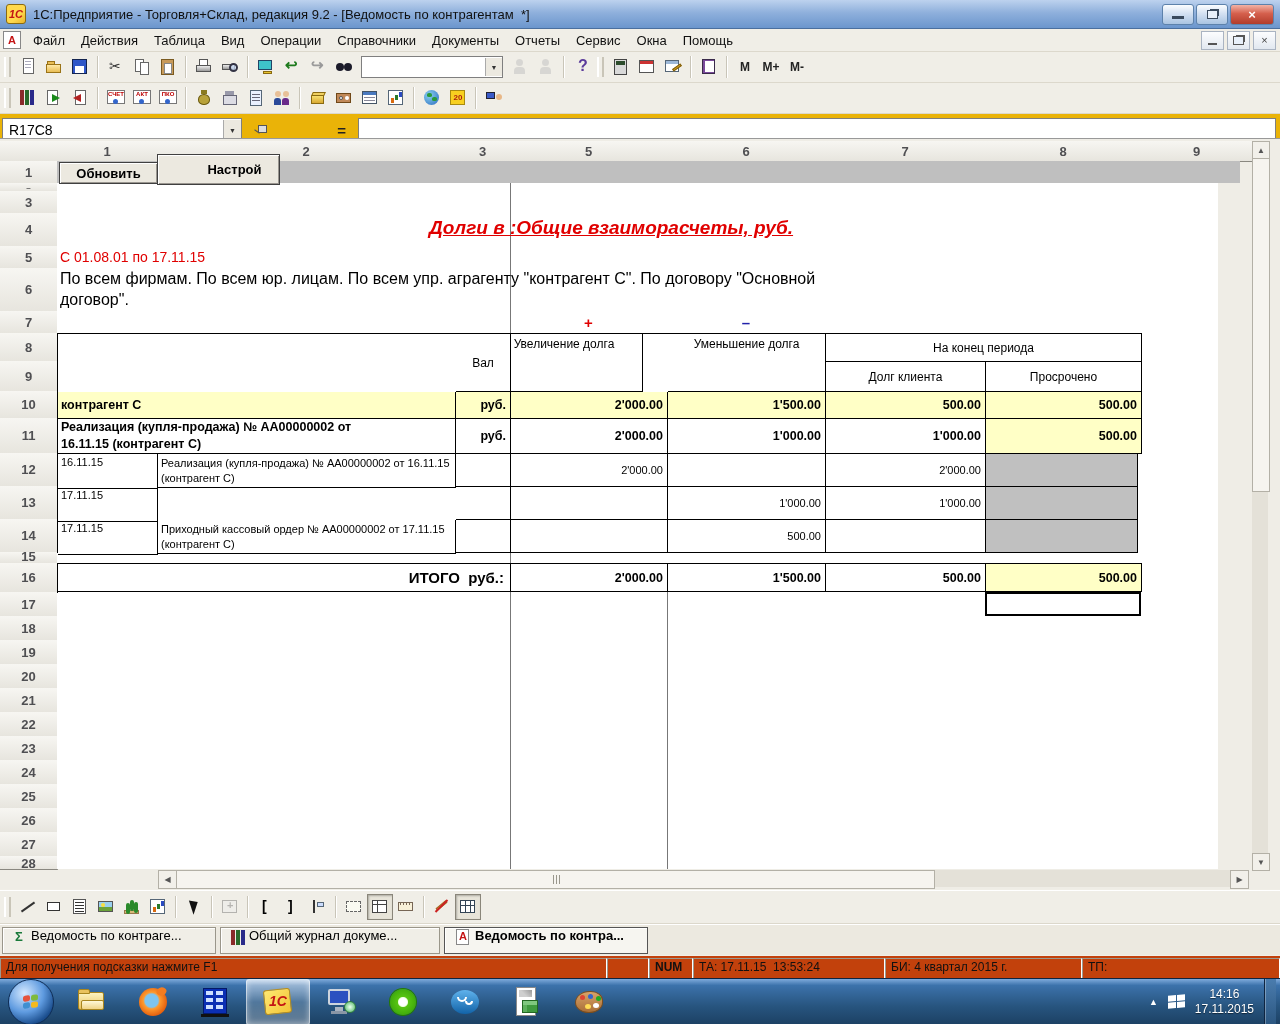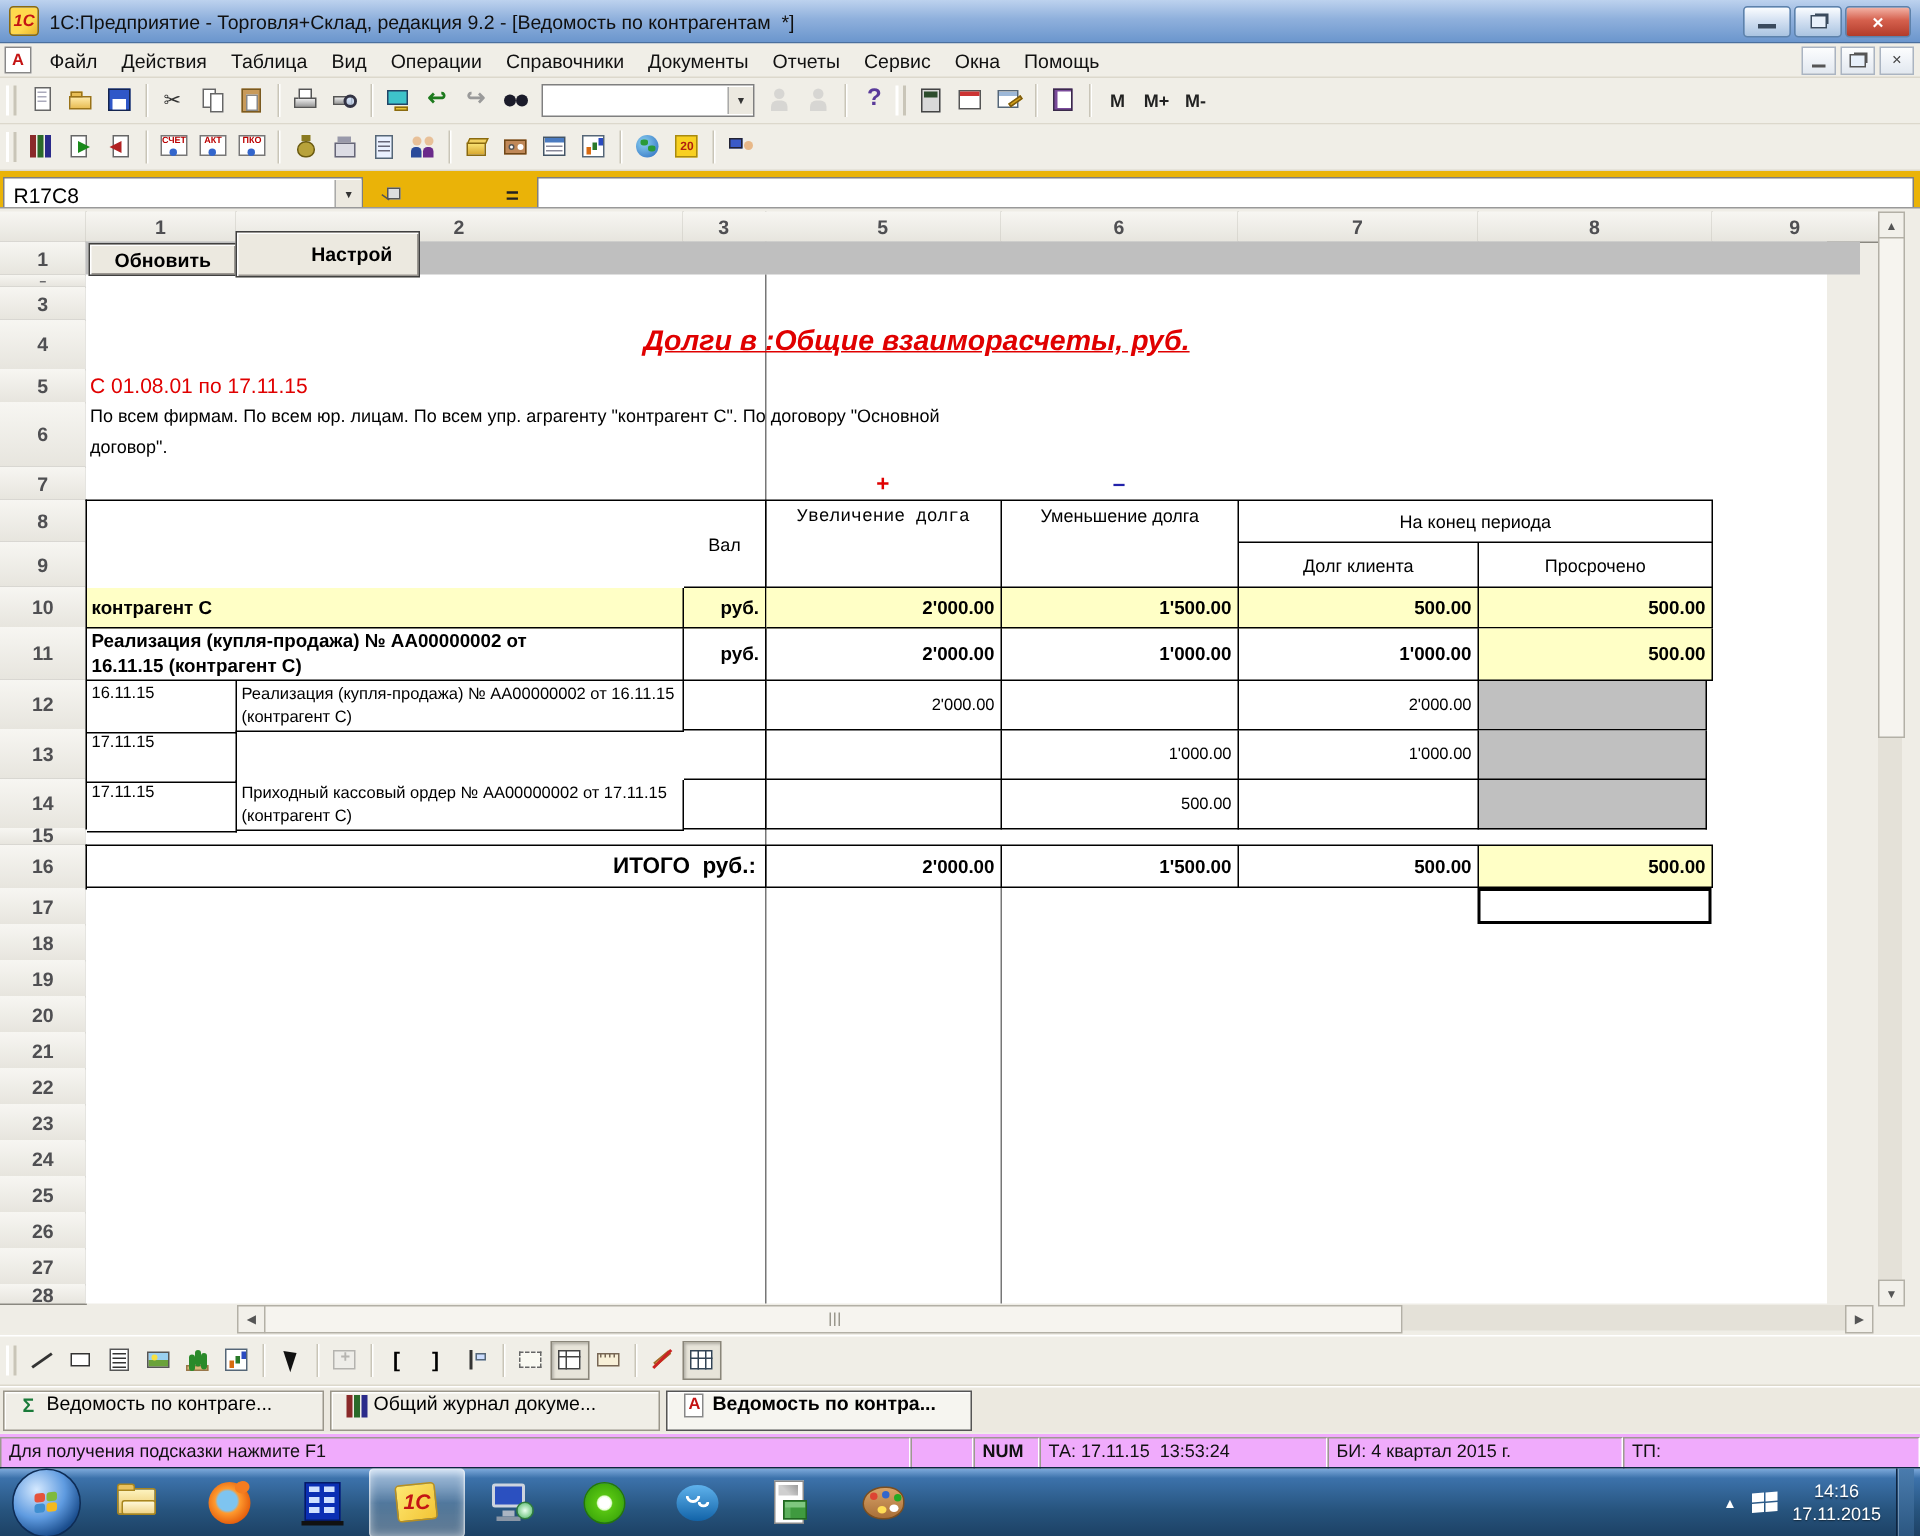--- a/index.html
+++ b/index.html
@@ -136,21 +136,21 @@
   .fvalue{flex:1;height:22px;background:#fff;border:1px solid #7f7f7f;margin-right:2px;}
   
   .sheet{position:absolute;left:0;top:138px;width:1280px;height:750px;background:#efede6;border-top:1px solid #999;}
   .hdrcell{position:absolute;background:linear-gradient(#f7f6f2,#e7e5de);border-right:1px solid #a6a39a;border-bottom:1px solid #8a8880;color:#4f4f52;font-weight:bold;font-size:13px;display:flex;align-items:center;justify-content:center;overflow:hidden;}
   .grid{position:absolute;left:57px;top:22px;width:1161px;height:708px;background:#fff;}
   .gband{position:absolute;left:0;top:0;width:1183px;height:22px;background:#bfbfbf;}
   .sbtn{position:absolute;background:#ece9e0;border:1px solid #404040;box-shadow:inset 1px 1px 0 #fff,inset -1px -1px 0 #9a9690;font-size:13px;font-weight:bold;display:flex;align-items:center;justify-content:center;color:#000;}
   .vline{position:absolute;width:1px;background:#777;}
   .rtitle{position:absolute;color:#e00000;font-size:19px;font-weight:bold;font-style:italic;text-decoration:underline;white-space:nowrap;}
   .rperiod{position:absolute;color:#e00000;font-size:14px;white-space:nowrap;}
-  .rfilter{position:absolute;color:#000;font-size:12px;white-space:nowrap;}
+  .rfilter{position:absolute;color:#000;font-size:16px;white-space:nowrap;}
   .signcell{position:absolute;display:flex;align-items:center;justify-content:center;font-size:15px;font-weight:bold;}
   .rtable{position:absolute;border-top:1px solid #000;border-left:1px solid #000;}
   .tc{position:absolute;border-right:1px solid #000;border-bottom:1px solid #000;font-size:12px;color:#000;display:flex;overflow:hidden;box-sizing:content-box;}
   .tc.center{align-items:center;justify-content:center;text-align:center;}
   .tc.topc{align-items:flex-start;justify-content:center;padding-top:3px;text-align:center;}
   .tc.num{align-items:center;justify-content:flex-end;padding-right:4px;font-weight:bold;font-size:12.5px;}
   .tc.numsm{align-items:center;justify-content:flex-end;padding-right:4px;font-size:11px;}
   .tc.nameb{align-items:center;padding-left:3px;font-weight:bold;font-size:12.5px;}
   .tc.datec{align-items:flex-start;padding:2px 0 0 3px;font-size:11px;}
   .tc.docc{align-items:flex-start;padding:2px 3px 0 3px;font-size:11px;line-height:15px;}
@@ -159,21 +159,21 @@
   .selcell{position:absolute;border:2px solid #000;background:#fff;}
   
   .scroll-btn{position:absolute;background:#f2f0ea;border:1px solid #b3b0a6;display:flex;align-items:center;justify-content:center;font-size:8px;color:#555;}
   .scroll-track{position:absolute;background:#e4e1d8;}
   .scroll-thumb{position:absolute;background:#f6f4ef;border:1px solid #b3b0a6;}
   .thumb-grip{position:absolute;left:50%;top:4px;width:1px;height:9px;background:#9a978d;box-shadow:3px 0 #9a978d,-3px 0 #9a978d;}
   
   .tabsrow{position:absolute;left:0;top:924px;width:1280px;height:30px;background:#ece9e0;display:flex;align-items:center;gap:4px;padding-left:2px;border-top:1px solid #fff;}
   .wtab{height:25px;display:flex;align-items:flex-start;gap:4px;padding:0 8px;background:#f0eee7;border:1px solid #9a968a;box-shadow:inset 1px 1px 0 #fff;font-size:13px;white-space:nowrap;overflow:hidden;}
   .wtab.active{font-weight:bold;background:#f6f5f0;border:1px solid #555;}
-  .statusbar{position:absolute;left:0;top:956px;width:1280px;height:22px;background:#f0abfc;display:flex;font-size:12px;}
+  .statusbar{position:absolute;left:0;top:956px;width:1280px;height:22px;background:#c2410c;display:flex;font-size:12px;}
   .sb-cell{height:18px;margin-top:2px;border:1px solid;border-color:#9c9a90 #fff #fff #9c9a90;padding:1px 5px;white-space:pre;color:#111;overflow:hidden;}
   
   .taskbar{position:absolute;left:0;top:978px;width:1280px;height:46px;background:linear-gradient(#7fabdc,#3c72ab 14%,#27547e 60%,#1c4063);border-top:1px solid #0e2440;display:flex;align-items:center;}
   .orb{width:44px;height:44px;margin:0 6px 0 8px;border-radius:50%;background:radial-gradient(circle at 35% 30%,#d5e9ff,#5f9be0 45%,#1c4f8f 75%,#123a6d);border:1px solid #0e2c55;display:flex;align-items:center;justify-content:center;}
   .orbflag{width:16px;height:14px;display:grid;grid-template-columns:7px 7px;grid-template-rows:6px 6px;gap:1px;transform:skewY(-6deg);}
   .orbflag b{border-radius:2px;}
   .taskbtn{width:62px;height:44px;display:flex;align-items:center;justify-content:center;border-radius:3px;}
   .taskbtn.active{background:linear-gradient(rgba(255,255,255,.55),rgba(255,255,255,.18) 50%,rgba(255,255,255,.32));border:1px solid rgba(255,255,255,.6);box-shadow:inset 0 0 6px rgba(255,255,255,.5);}
   .ti{position:relative;width:32px;height:32px;}
   .ti i{position:absolute;box-sizing:border-box;font-style:normal;}
@@ -448,21 +448,21 @@
       <div class="rtitle" style="left:372px;top:56px;">Долги в :Общие взаиморасчеты, руб.</div>
       <div class="rperiod" style="left:3px;top:88px;">С 01.08.01 по 17.11.15</div>
       <div class="rfilter" style="left:3px;top:109px;">По всем фирмам. По всем юр. лицам. По всем упр. аграгенту "контрагент С". По договору "Основной</div>
       <div class="rfilter" style="left:3px;top:130px;">договор".</div>
 
       <div class="signcell" style="left:453px;top:150px;width:157px;height:22px;color:#e00000;">+</div>
       <div class="signcell" style="left:610px;top:150px;width:158px;height:22px;color:#2222aa;">–</div>
 
       <div class="rtable" style="left:0;top:172px;width:1084px;height:219px;">
         <div class="tc center" style="left:398px;top:0;width:54px;height:57px;">Вал</div>
-        <div class="tc topc" style="left:453px;top:0;width:156px;height:54px;font-family:Liberation Mono, monospace;">Увеличение долга</div>
+        <div class="tc topc" style="left:428px;top:0;width:156px;height:54px;">Увеличение долга</div>
         <div class="tc topc" style="left:610px;top:0;width:157px;height:54px;">Уменьшение долга</div>
         <div class="tc center" style="left:768px;top:0;width:315px;height:27px;">На конец периода</div>
         <div class="tc center" style="left:768px;top:28px;width:159px;height:29px;">Долг клиента</div>
         <div class="tc center" style="left:928px;top:28px;width:155px;height:29px;">Просрочено</div>
 
         <div class="tc nameb yellow" style="left:0;top:58px;width:394px;height:26px;">контрагент С</div>
         <div class="tc num yellow" style="left:398px;top:58px;width:50px;height:26px;">руб.</div>
         <div class="tc num yellow" style="left:453px;top:58px;width:152px;height:26px;">2'000.00</div>
         <div class="tc num yellow" style="left:610px;top:58px;width:153px;height:26px;">1'500.00</div>
         <div class="tc num yellow" style="left:768px;top:58px;width:155px;height:26px;">500.00</div>

